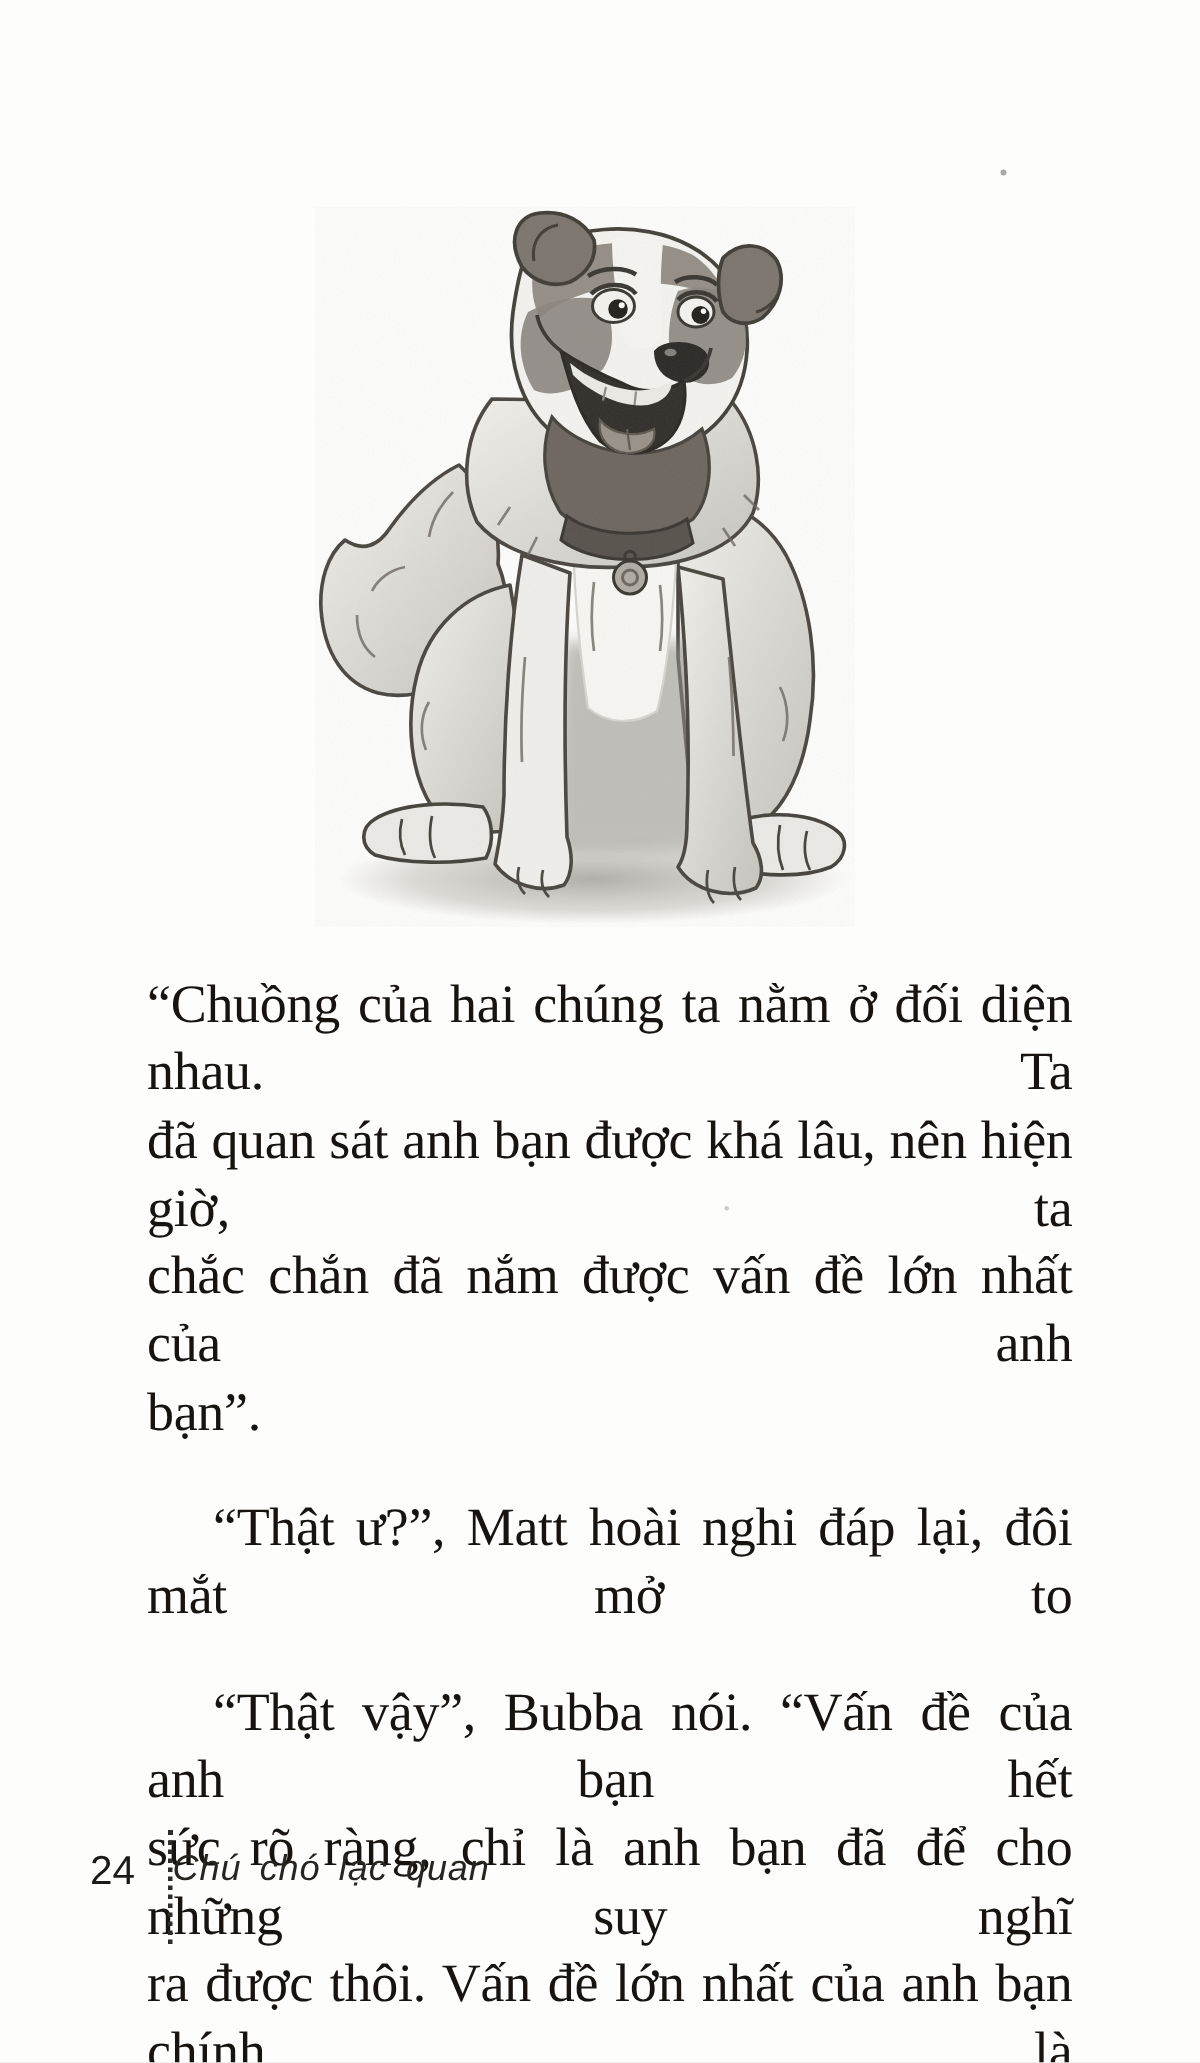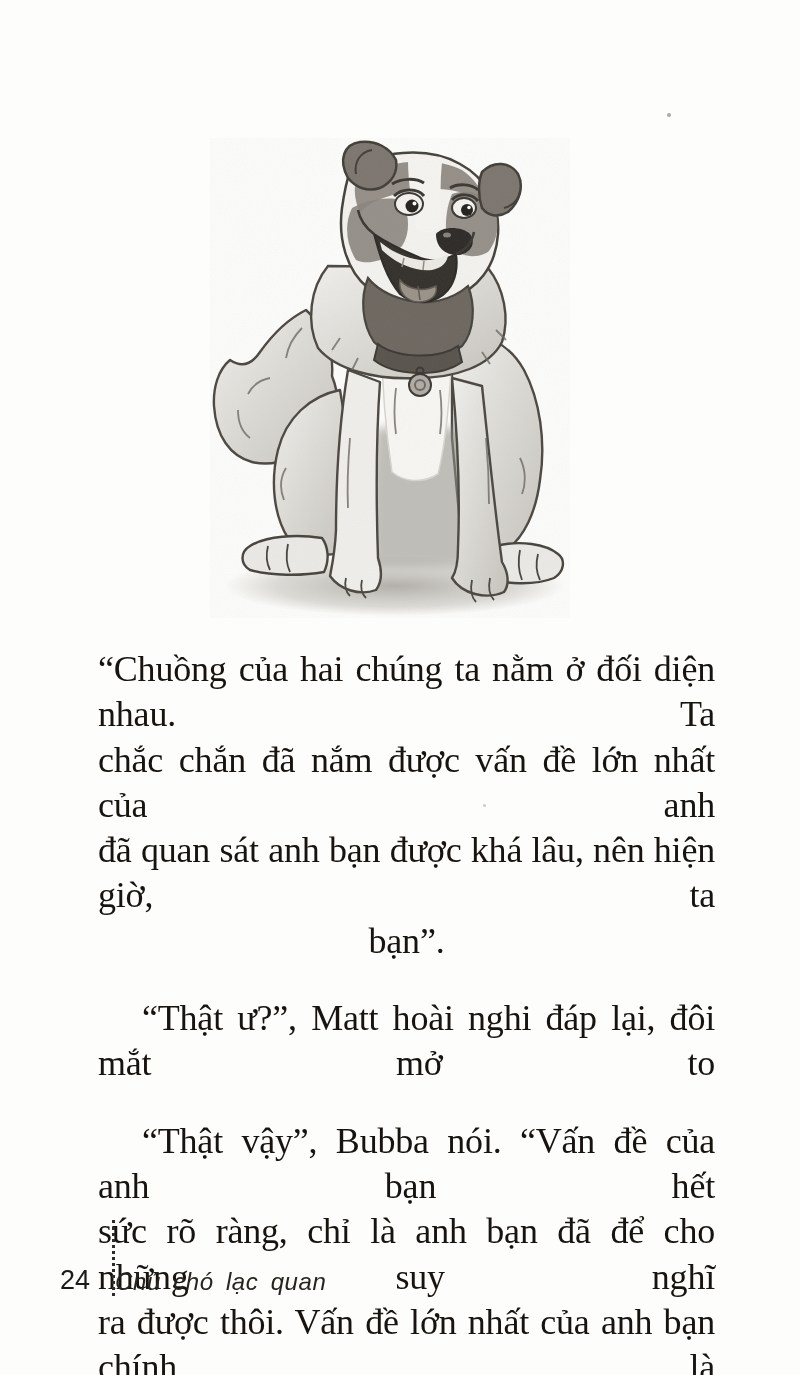--- a/index.html
+++ b/index.html
@@ -23,28 +23,28 @@
   .speck.s1 { left:667px; top:113px; width:4px; height:4px; opacity:.75; }
   .speck.s2 { left:483px; top:804px; width:3px; height:3px; opacity:.45; }
 
   
   .body-text {
     position:absolute; left:98px; top:647px; width:617px;
     color:#17140f;
     font-size:36px; line-height:45.3px;
     letter-spacing:-0.2px;
   }
-  .tline { text-align:center; }
+  .tline { text-align:left; }
   .tline.just { text-align:justify; text-align-last:justify; }
   .tline.indent { text-indent:44px;margin-top:32px; }
 
   
   .footer {
     position:absolute; left:60px; top:1220px; height:76px;
-    display:flex; align-items:flex-end;
+    display:flex; align-items:flex-start;
   }
   .page-num {
     font-family:"Liberation Sans","DejaVu Sans",sans-serif;
     font-size:27px; color:#1d1b18; padding-top:12px;
   }
   .dotted-divider {
     height:76px; width:0;
     border-left:3px dotted #2e2c29;
     margin-left:22px;
   }
@@ -179,22 +179,22 @@
 
       <rect x="20" y="0" width="360" height="480" filter="url(#grain)"></rect>
     </svg>
   </div>
 
   <div class="speck s1"></div>
   <div class="speck s2"></div>
 
   <div class="body-text">
       <div class="tline just">“Chuồng của hai chúng ta nằm ở đối diện nhau. Ta</div>
+      <div class="tline just">đã quan sát anh bạn được khá lâu, nên hiện giờ, ta</div>
       <div class="tline just">chắc chắn đã nắm được vấn đề lớn nhất của anh</div>
-      <div class="tline just">đã quan sát anh bạn được khá lâu, nên hiện giờ, ta</div>
       <div class="tline">bạn”.</div>
       <div class="tline just indent">“Thật ư?”, Matt hoài nghi đáp lại, đôi mắt mở to</div>
       <div class="tline just indent">“Thật vậy”, Bubba nói. “Vấn đề của anh bạn hết</div>
       <div class="tline just">sức rõ ràng, chỉ là anh bạn đã để cho những suy nghĩ</div>
       <div class="tline just">ra được thôi. Vấn đề lớn nhất của anh bạn chính là</div>
     </div>
 
   <div class="footer">
     <div class="page-num">24</div>
     <div class="dotted-divider"></div>

